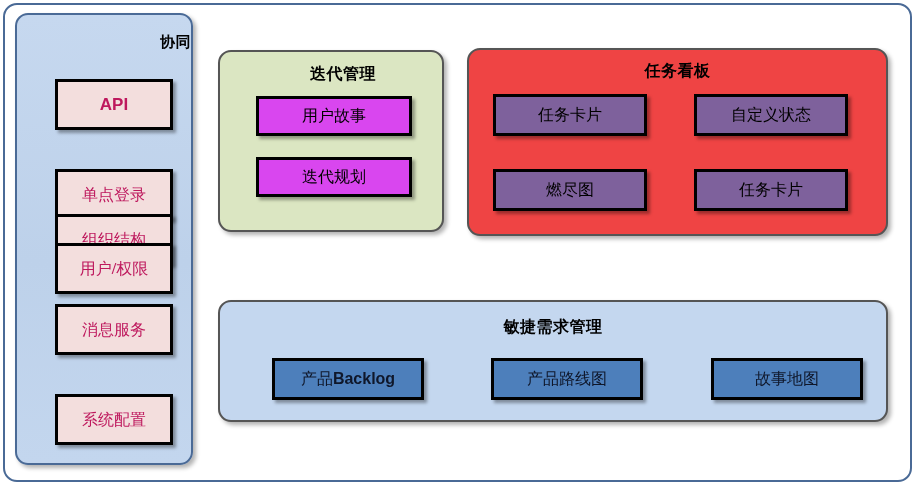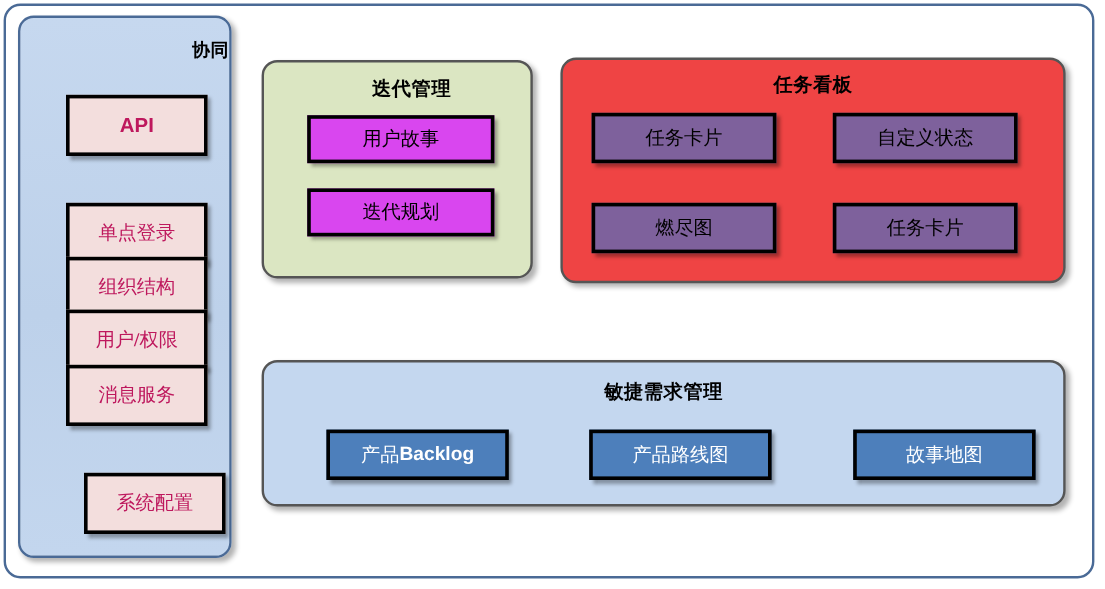--- a/index.html
+++ b/index.html
@@ -164,43 +164,43 @@
     height: 42px;
     box-sizing: border-box;
     border: 3px solid #000000;
     background: #4d7fbb;
     box-shadow: 3px 3px 3px rgba(0,0,0,0.35);
     display: flex;
     align-items: center;
     justify-content: center;
     font-family: "Liberation Serif", "DejaVu Serif", serif;
     font-size: 16px;
-    color: #ffffff;
+    color: #0f172a;
   }
   .ag-item b {
     font-family: "Liberation Sans", "DejaVu Sans", sans-serif;
     font-weight: bold;
   }
 </style>
 </head>
 <body>
 
 <div id="canvas">
 
   <div class="outer-frame"></div>
 
   <div class="panel sidebar">
     <div class="panel-title">协同</div>
 
     <div class="sb-item api-item" style="top:64px;">API</div>
     <div class="sb-item" style="top:154px;">单点登录</div>
     <div class="sb-item" style="top:199px;">组织结构</div>
-    <div class="sb-item" style="top:243px;text-align:center;">用户<b>/</b>权限</div>
+    <div class="sb-item" style="top:228px;text-align:center;">用户<b>/</b>权限</div>
     <div class="sb-item" style="top:289px;">消息服务</div>
-    <div class="sb-item" style="top:379px;margin-left:15px;">系统配置</div>
+    <div class="sb-item" style="top:379px;">系统配置</div>
   </div>
 
   <div class="panel panel-iteration">
     <div class="panel-title">迭代管理</div>
 
     <div class="it-item" style="top:44px;">用户故事</div>
     <div class="it-item" style="top:105px;">迭代规划</div>
   </div>
 
   <div class="panel panel-taskboard">

